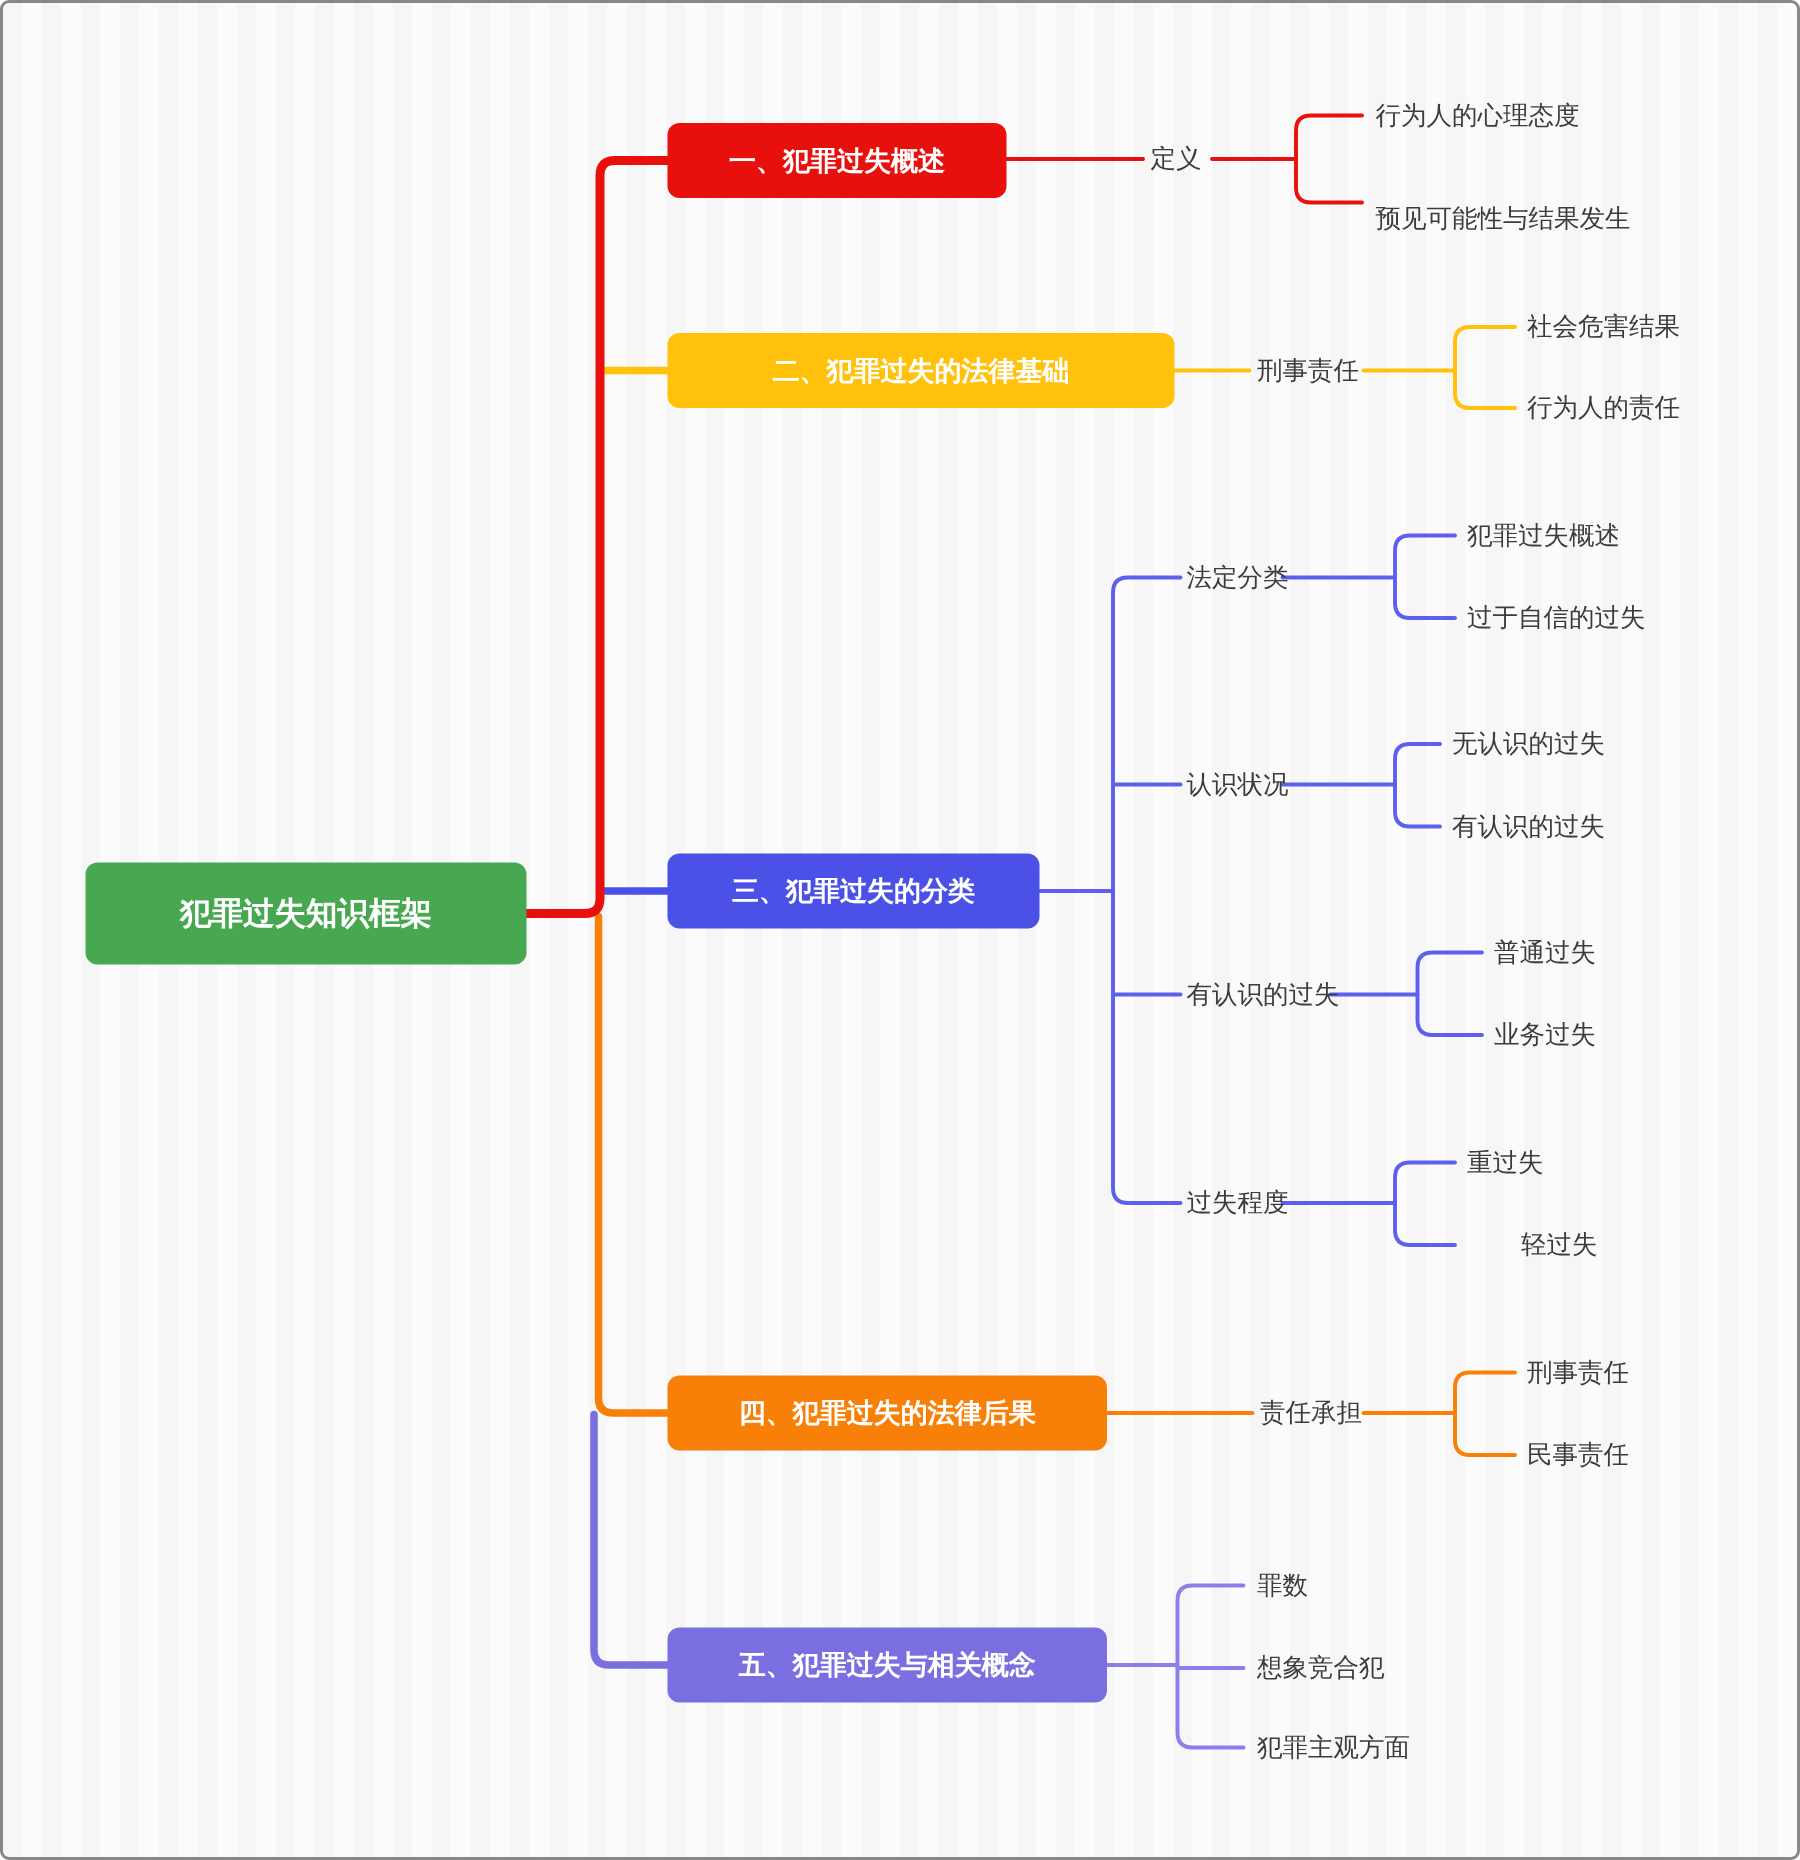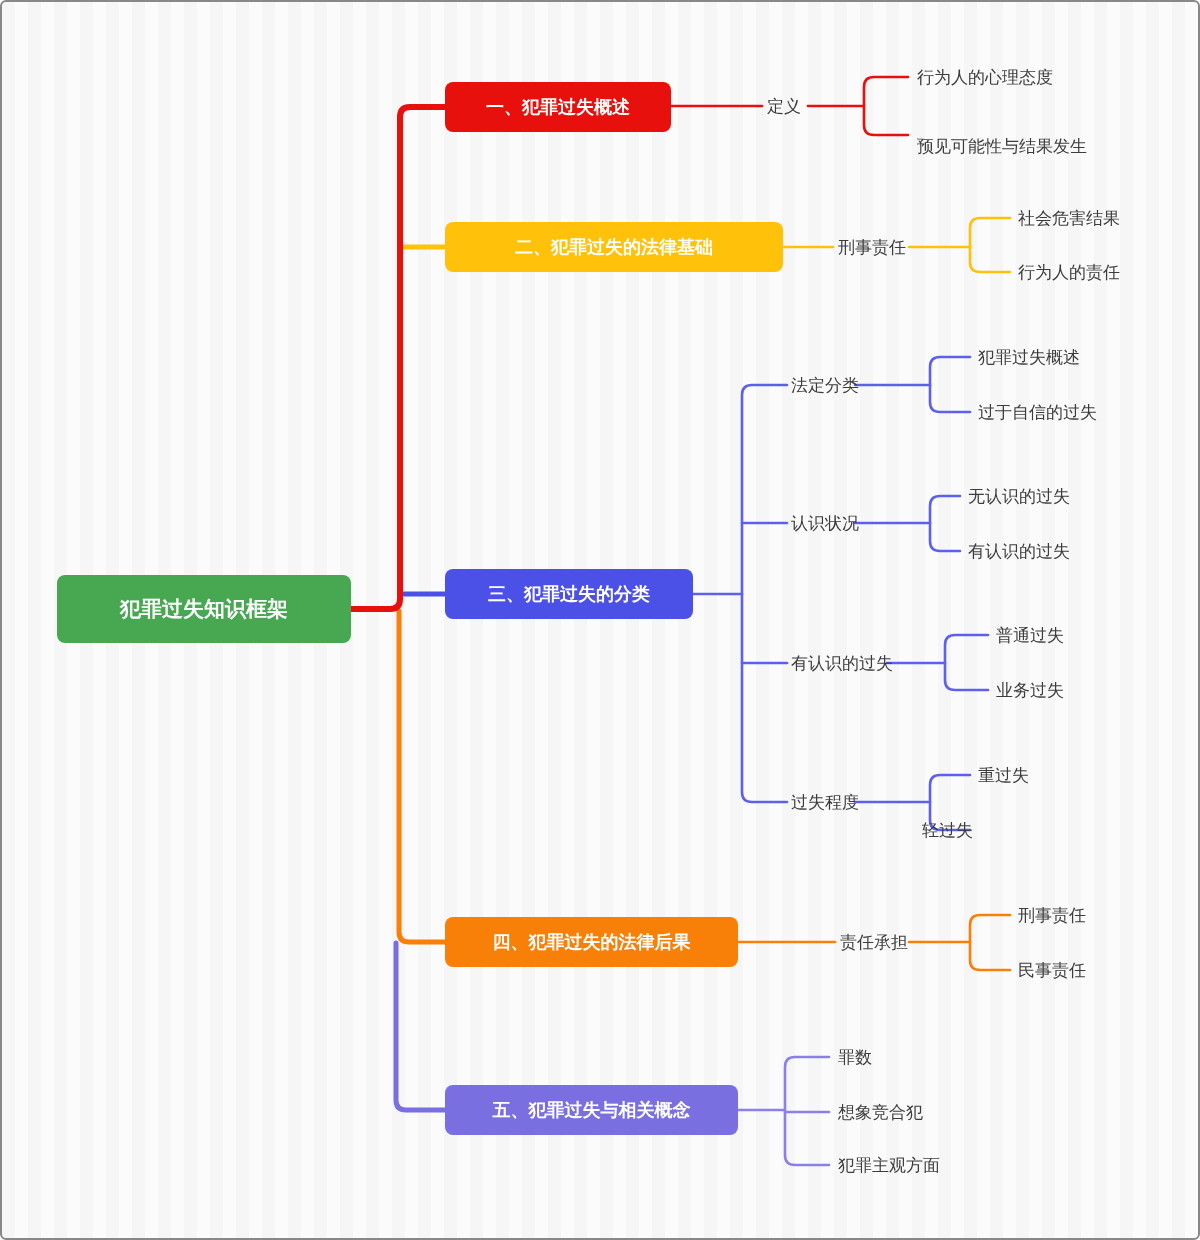--- a/index.html
+++ b/index.html
@@ -115,21 +115,21 @@
   <div class="lbl" style="left:789px;top:521px">认识状况</div>
   <div class="lbl" style="left:966px;top:494px">无认识的过失</div>
   <div class="lbl" style="left:966px;top:549px">有认识的过失</div>
 
   <div class="lbl" style="left:789px;top:661px">有认识的过失</div>
   <div class="lbl" style="left:994px;top:633px">普通过失</div>
   <div class="lbl" style="left:994px;top:688px">业务过失</div>
 
   <div class="lbl" style="left:789px;top:800px">过失程度</div>
   <div class="lbl" style="left:976px;top:773px">重过失</div>
-  <div class="lbl" style="left:920px;top:828px">轻过失</div>
+  <div class="lbl" style="left:1012px;top:828px">轻过失</div>
 
   <div class="lbl" style="left:838px;top:940px">责任承担</div>
   <div class="lbl" style="left:1016px;top:913px">刑事责任</div>
   <div class="lbl" style="left:1016px;top:968px">民事责任</div>
 
   <div class="lbl" style="left:836px;top:1055px">罪数</div>
   <div class="lbl" style="left:836px;top:1110px">想象竞合犯</div>
   <div class="lbl" style="left:836px;top:1163px">犯罪主观方面</div>
 
 </div>

